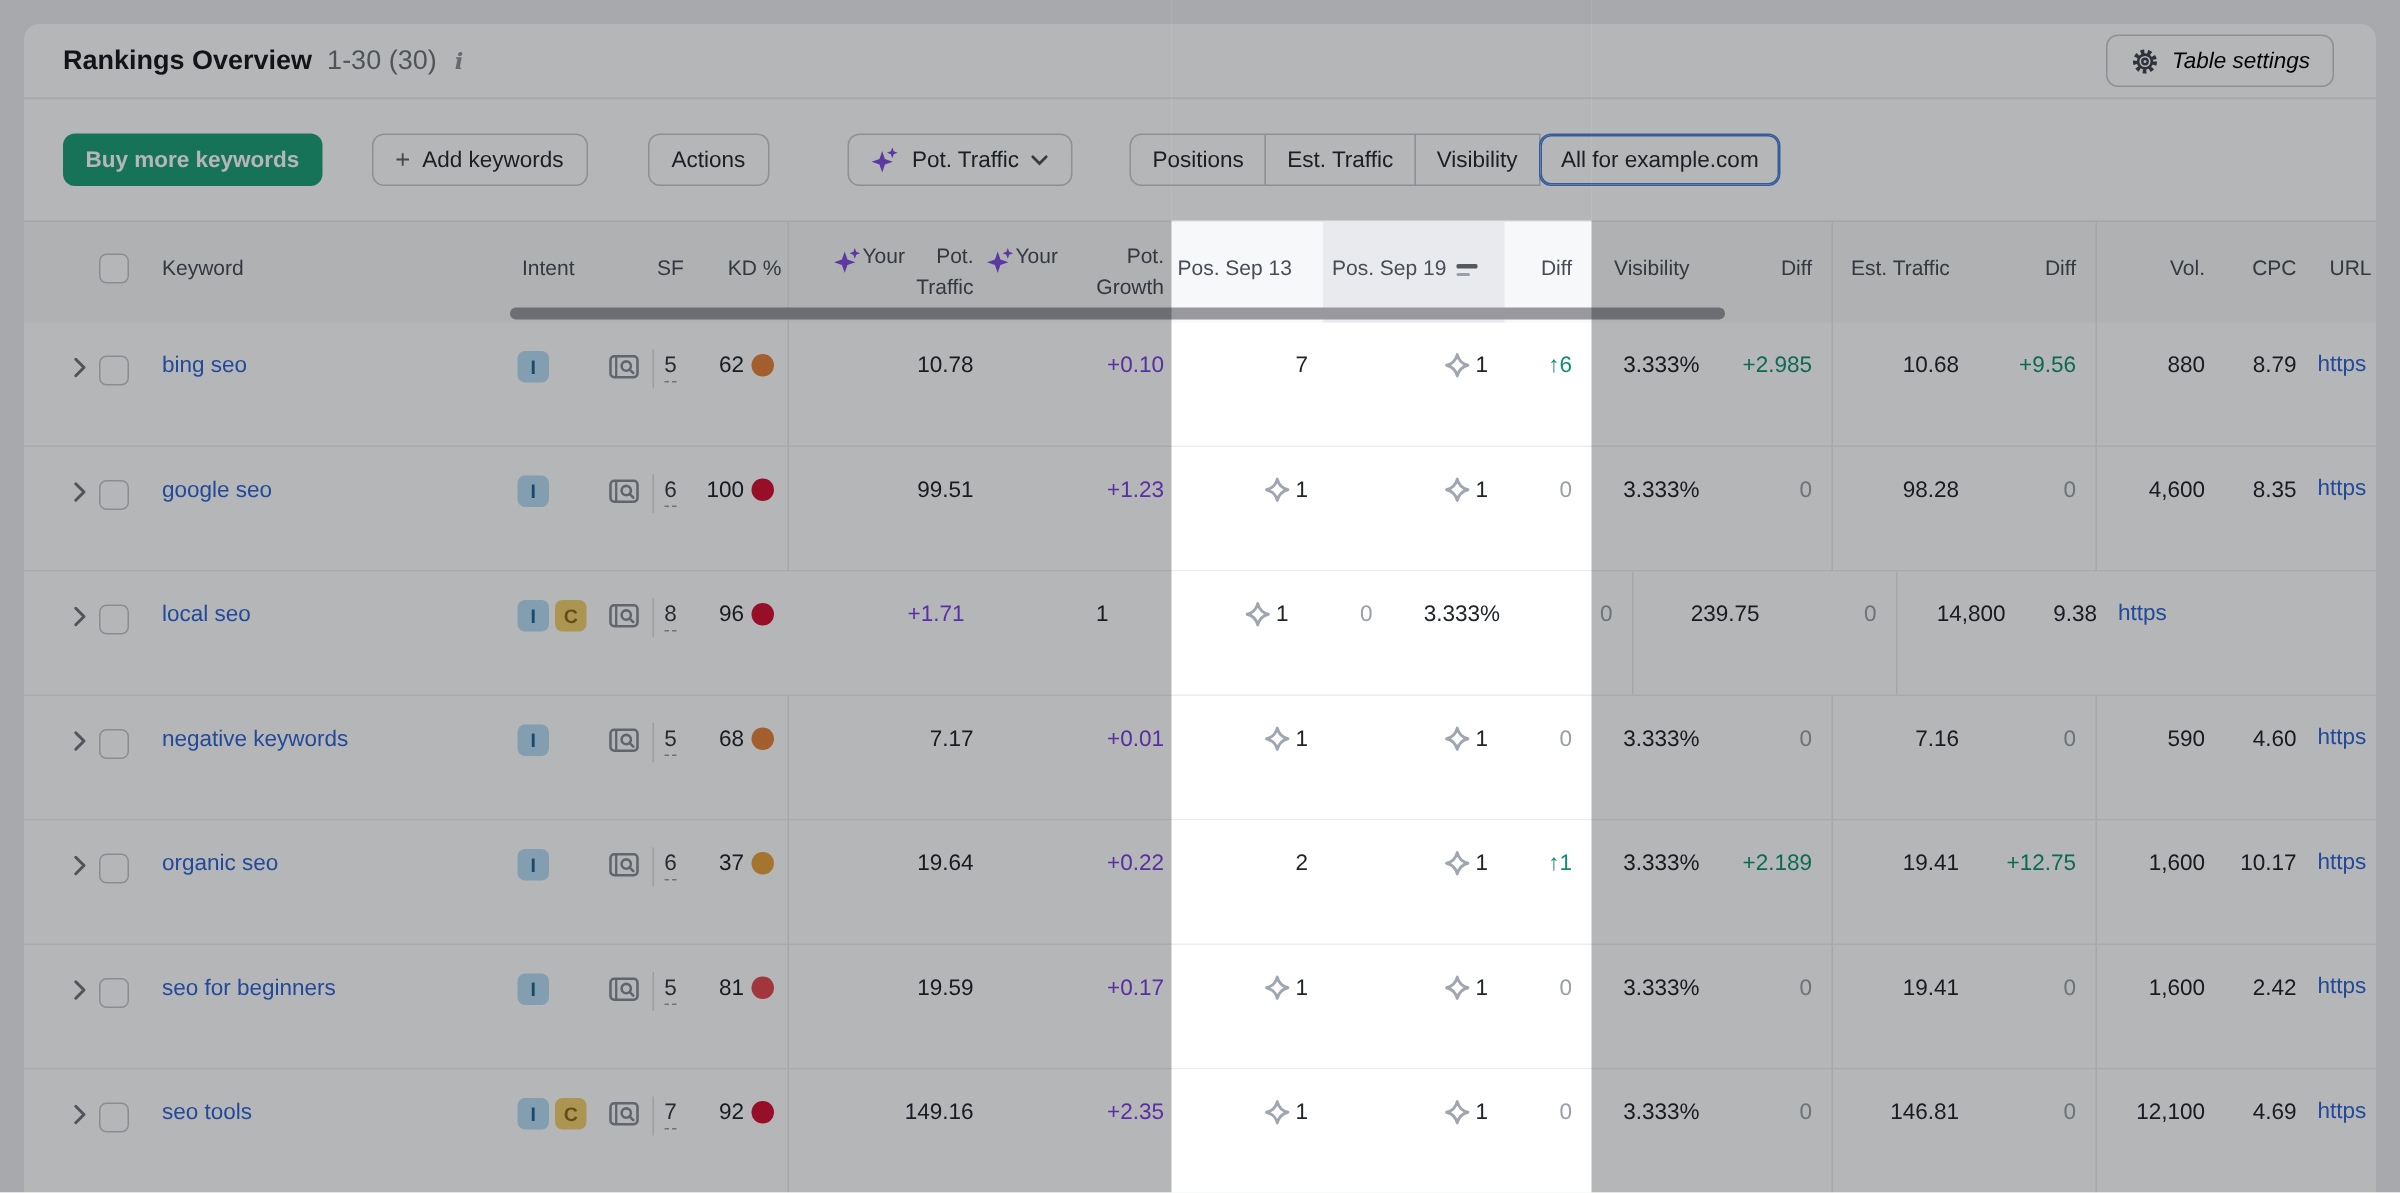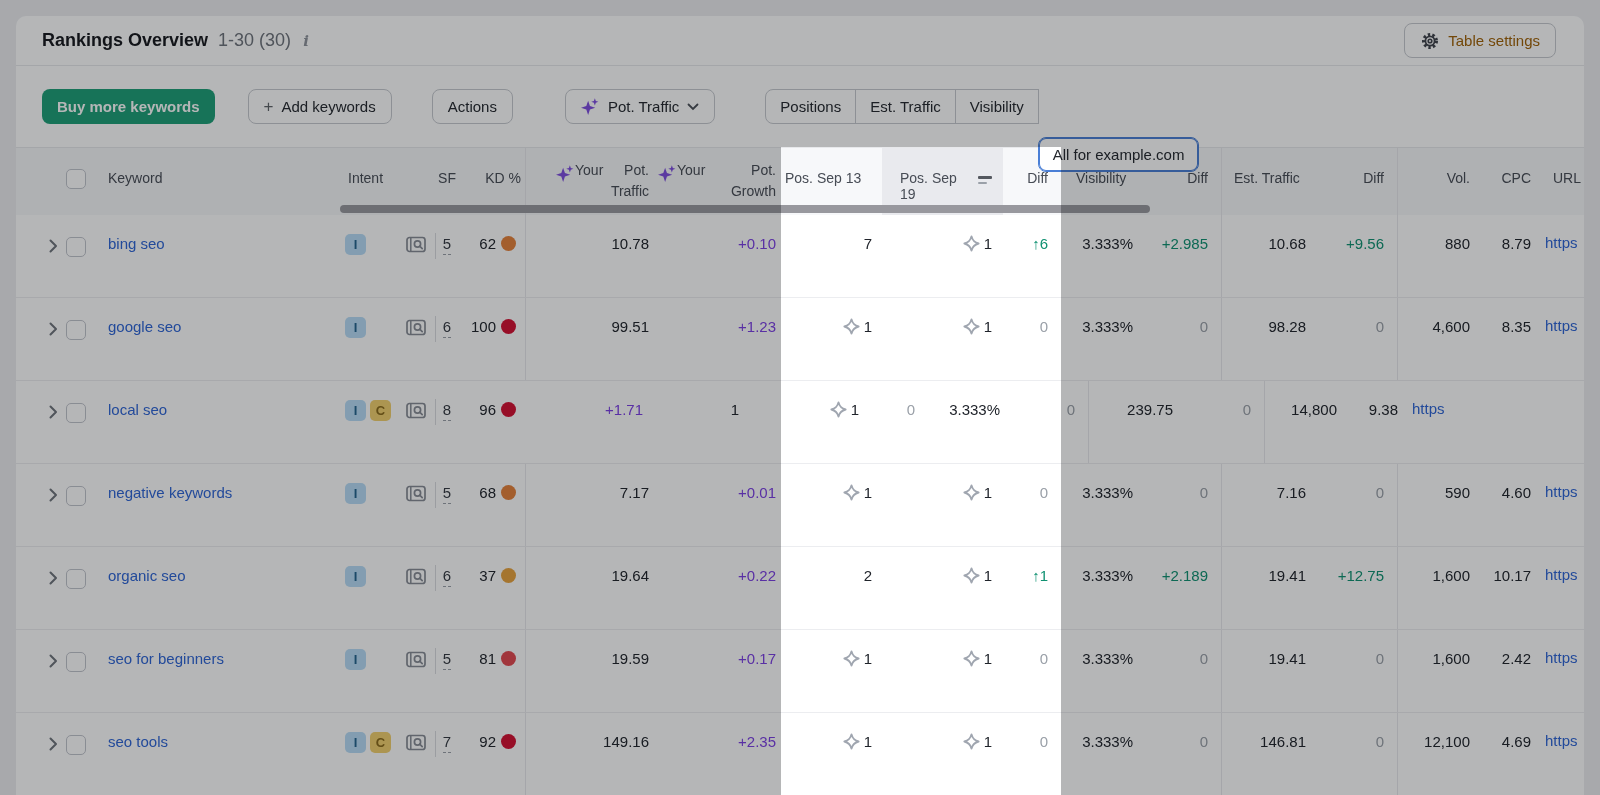--- a/index.html
+++ b/index.html
@@ -6,32 +6,32 @@
   body{font-family:"Liberation Sans","DejaVu Sans",sans-serif;}
   .stage{position:relative;width:1600px;height:795px;background:#ecedf0;overflow:hidden;}
   .card{position:absolute;left:16px;top:16px;width:1568px;height:790px;background:#ffffff;border-radius:10px 10px 0 0;}
   
   .card-head{height:50px;display:flex;align-items:center;padding:0 28px 0 26px;border-bottom:1px solid #e7e8eb;box-sizing:border-box;}
   .title{font-size:18px;font-weight:bold;color:#16181d;}
   .range{font-size:18px;color:#6e737b;margin-left:10px;}
   .info{margin-left:12px;font-family:"DejaVu Serif",serif;font-style:italic;font-weight:bold;font-size:15px;color:#8e939b;}
   .spacer{flex:1;}
   .btn{display:inline-flex;align-items:center;gap:8px;height:35px;padding:0 15px;border:1px solid #c6c9cf;border-radius:8px;background:#fff;font-size:15px;color:#24282e;box-sizing:border-box;cursor:pointer;font-family:inherit;}
-  .settings-btn{color:#a16207;}
+  .settings-btn{color:#000000;font-style:italic;}
   
   .toolbar{height:81px;display:flex;align-items:flex-start;padding:23px 0 0 26px;box-sizing:border-box;gap:20px;}
   .btn-buy{background:var(--accent_green,#1ea077);border:none;color:#ffffff;font-weight:bold;margin-right:13px;}
   .btn-add{margin-right:20px;}
   .plus{font-size:17px;color:#5f6368;line-height:1;}
   .btn-actions{margin-right:32px;}
   .btn-metric{margin-right:18px;}
   .segs{display:flex;}
   .seg{height:35px;padding:0 14px;border:1px solid #c6c9cf;background:#fff;font-size:15px;color:#24282e;margin-left:-1px;box-sizing:border-box;cursor:pointer;font-family:inherit;}
-  .seg:first-child{border-radius:8px 0 0 8px;margin-left:12px;}
-  .seg:last-child{border-radius:0 8px 8px 0;margin-top:48px;}
+  .seg:first-child{border-radius:8px 0 0 8px;margin-left:0;}
+  .seg:last-child{border-radius:0 8px 8px 0;}
   .seg.selected{border:1px solid var(--selected_blue,#4a7fd6);border-radius:8px;position:relative;z-index:2;box-shadow:inset 0 0 0 1px var(--selected_blue,#4a7fd6);}
   
   .thead{position:relative;height:68px;display:flex;background:#f7f8fa;border-top:1px solid #e7e8eb;box-sizing:border-box;font-size:14px;color:#474c55;}
   .th{box-sizing:border-box;display:flex;justify-content:flex-end;align-items:flex-start;padding-top:22px;}
   .th.two{padding-top:12px;}
   .hstack{display:flex;flex-direction:row;text-align:right;line-height:21px;margin-left:auto;}
   .tr{display:flex;height:83px;background:#fff;border-bottom:1px solid #ecedf0;box-sizing:border-box;font-size:15px;color:#20242b;text-align:center;}
   .td{box-sizing:border-box;display:flex;justify-content:flex-end;align-items:flex-start;padding-top:19px;}
   .td span{line-height:20px;}
   
@@ -56,21 +56,21 @@
   .c-cpc{width:59px;padding-right:10px;}
   .c-url{width:43px;justify-content:flex-start;padding-left:4px;overflow:hidden;}
   .th.c-exp,.th.c-chk{padding-top:20px;}
   .th.c-kw{padding-left:8px;}
   .th.c-int{padding-left:10px;justify-content:flex-start;}
   .th.c-sf{justify-content:center;}
   .th.c-kd{padding-right:4px;}
   .th.c-pt{padding-left:30px;}
   .th.c-pg{padding-left:0;}
   .th.c-p1{justify-content:flex-start;padding-left:4px;}
-  .th.c-p2{justify-content:flex-start;padding-left:18px;background:#e9eaee;gap:7px;}
+  .th.c-p2{justify-content:flex-start;padding-left:6px;background:#e9eaee;gap:7px;}
   .th.c-vis{justify-content:flex-start;padding-left:15px;}
   .th.c-et{justify-content:flex-start;padding-left:12px;}
   .th.c-url{padding-left:12px;}
   
   .cbx{width:18px;height:18px;border:1.5px solid #c1c4cc;border-radius:5px;background:#fff;display:inline-block;margin-top:1px;}
   .tr .cbx{margin-top:3px;}
   .chev{margin-top:4px;display:inline-block;}
   .kwlink{color:var(--link_blue,#2e65d6);text-decoration:none;line-height:20px;cursor:pointer;}
   .badges{display:flex;gap:4px;}
   .badge{width:21px;height:21px;border-radius:5px;font-size:13px;font-weight:bold;display:inline-flex;align-items:center;justify-content:center;}

